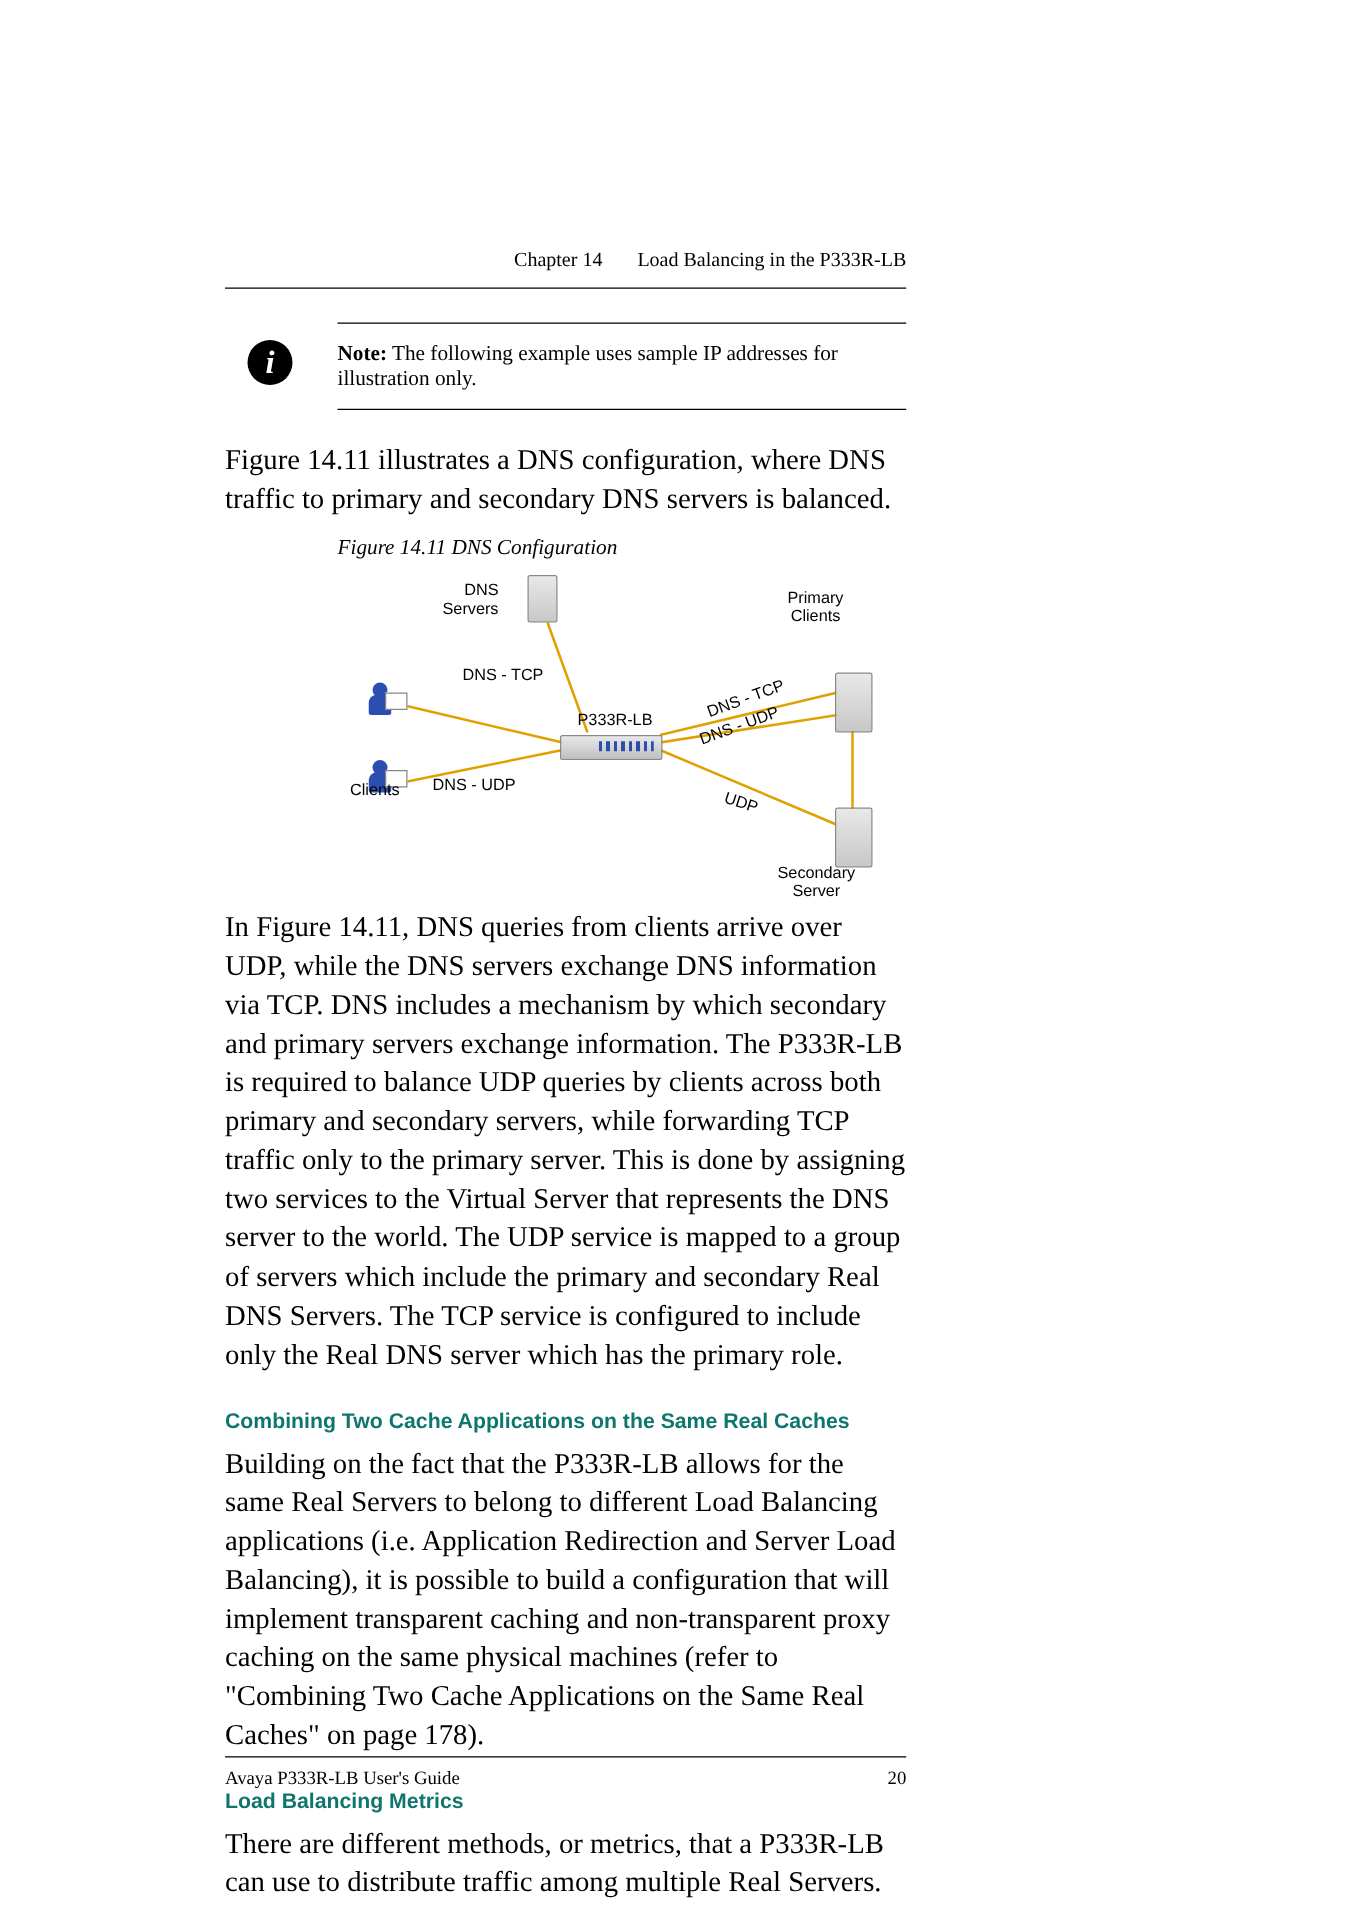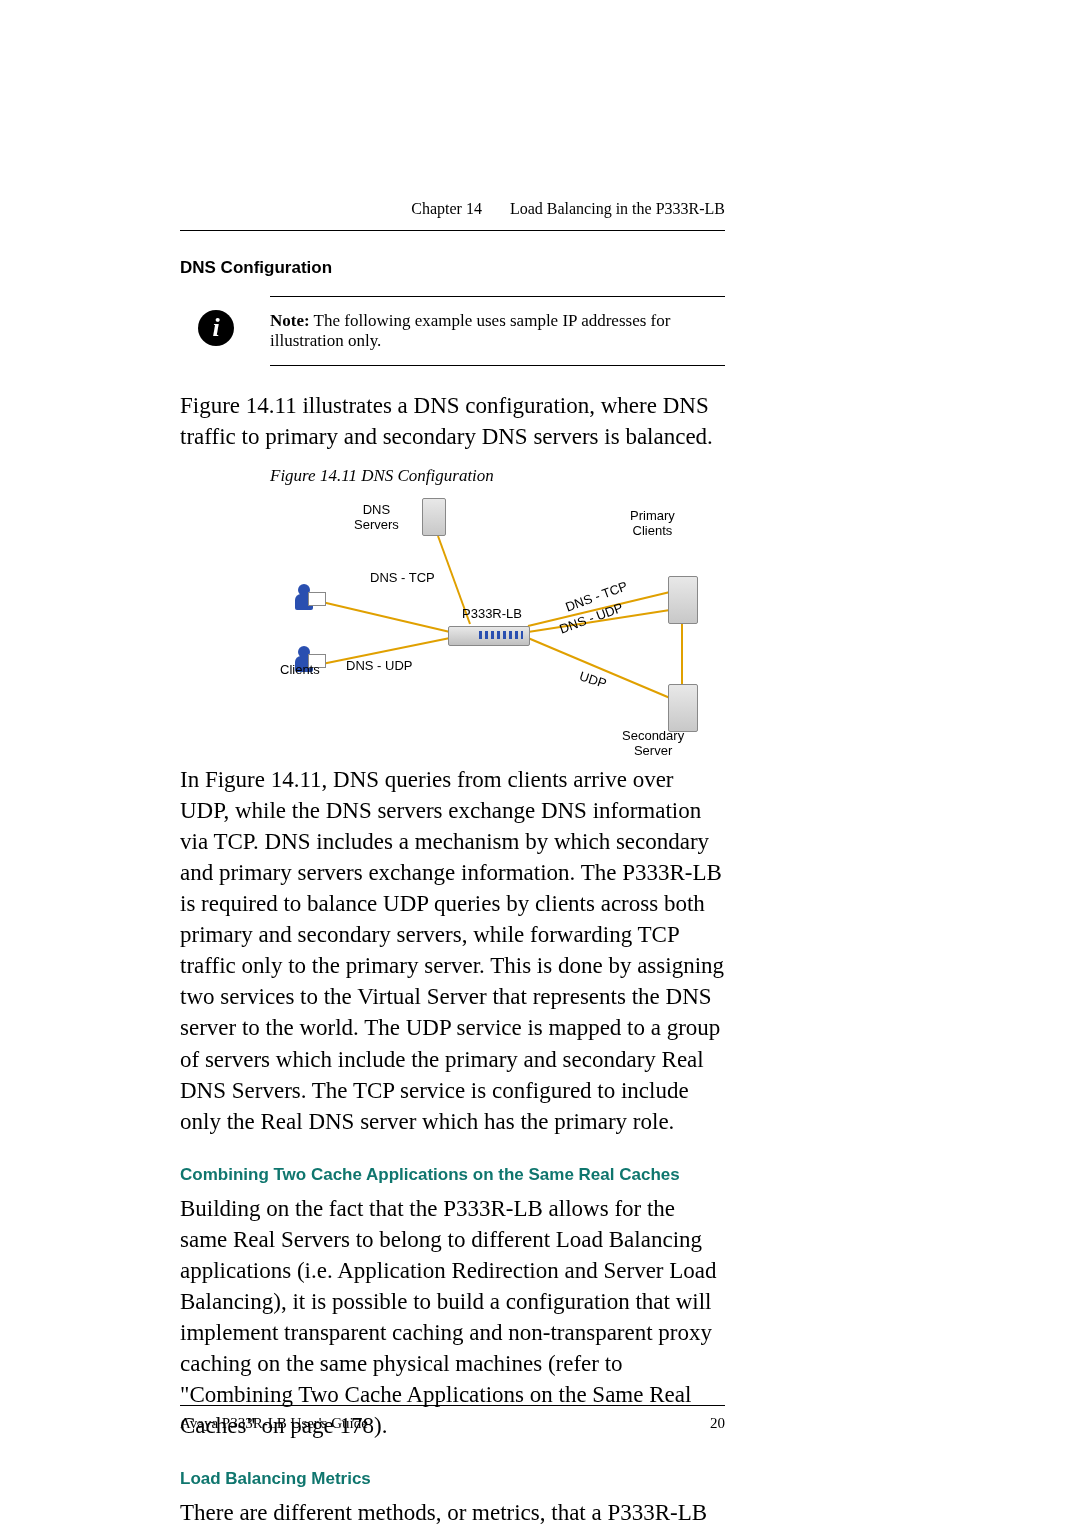--- a/index.html
+++ b/index.html
@@ -161,21 +161,20 @@
 <div class="page">
 
   <div class="header">
     <span class="chap">Chapter 14</span>
     <span>Load Balancing in the P333R-LB</span>
   </div>
   <div class="hr-top"></div>
 
   <div class="content">
 
-    <div class="h3">DNS Configuration</div>
 
     <div class="note-wrap">
       <div class="info-icon">i</div>
       <div class="note-hr"></div>
       <div class="note-line">
         <span class="bold">Note:</span>
         <span>The following example uses sample IP addresses for illustration only.</span>
       </div>
       <div class="note-hr"></div>
     </div>
@@ -194,21 +193,21 @@
 
         <line x1="258" y1="134" x2="400" y2="100" stroke="#e0a000" stroke-width="2"></line>
         <line x1="258" y1="140" x2="400" y2="118" stroke="#e0a000" stroke-width="2"></line>
 
         <line x1="258" y1="146" x2="400" y2="206" stroke="#e0a000" stroke-width="2"></line>
 
         <line x1="412" y1="122" x2="412" y2="196" stroke="#e0a000" stroke-width="2"></line>
       </svg>
 
       <div class="server-box small" style="left:152px; top:6px;"></div>
-      <div class="lbl" style="left:84px; top:10px; text-align:center; white-space:pre;">DNS
+      <div class="lbl" style="left:84px; top:10px; text-align:right; white-space:pre;">DNS
 Servers</div>
 
       <div class="server-box" style="left:398px; top:84px;"></div>
       <div class="lbl" style="left:360px; top:16px; white-space:pre;">Primary
 Clients</div>
 
       <div class="server-box" style="left:398px; top:192px;"></div>
       <div class="lbl" style="left:352px; top:236px; white-space:pre;">Secondary
 Server</div>
 

